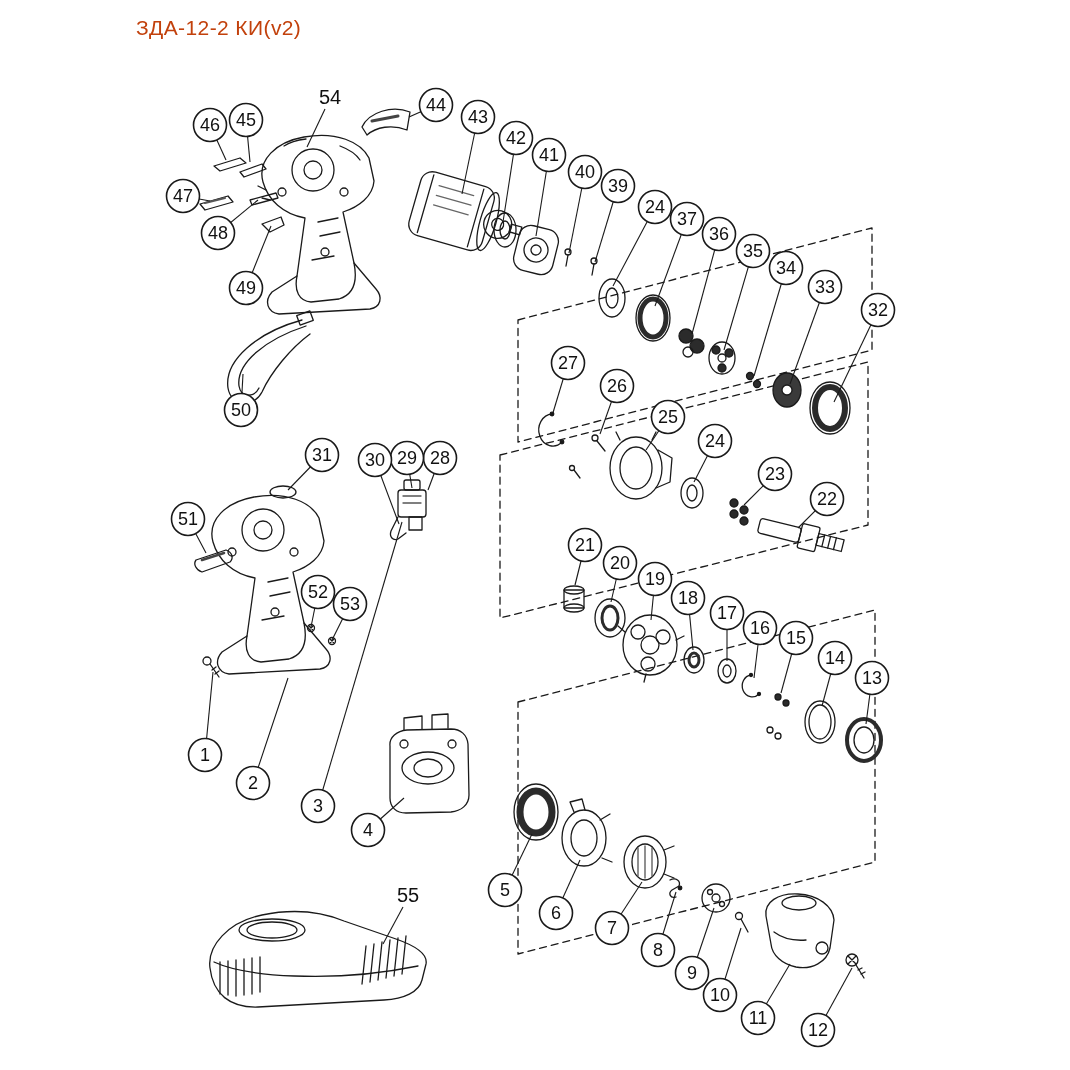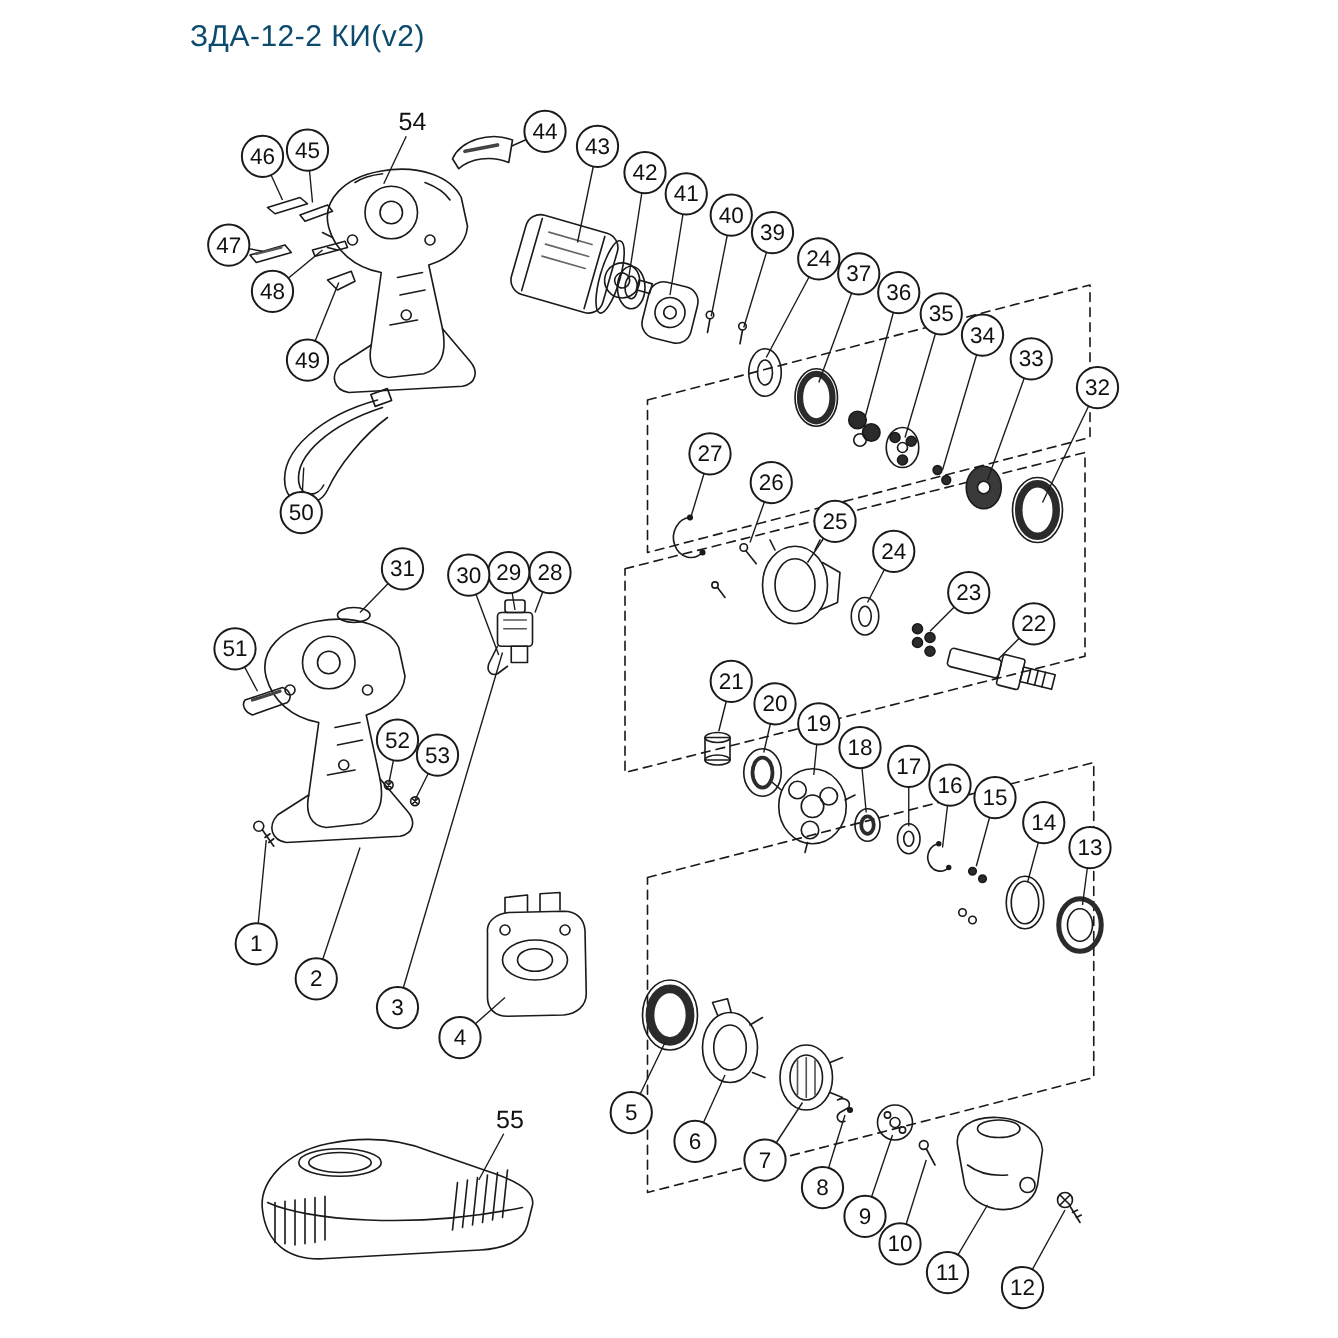--- a/index.html
+++ b/index.html
@@ -1,17 +1,17 @@
 <!DOCTYPE html>
 <html><head>
 <meta charset="utf-8">
 <style>
   html,body{margin:0;padding:0;background:#fff;}
   #page{position:relative;width:1070px;height:1070px;background:#fff;font-family:"Liberation Sans",sans-serif;overflow:hidden;}
-  #title{position:absolute;left:152px;top:16px;font-size:24px;color:#0c4a6e;letter-spacing:.4px;}
+  #title{position:absolute;left:136px;top:16px;font-size:21px;color:#c2410c;letter-spacing:.4px;}
   #art{position:absolute;left:0;top:0;}
   .callout-text{font-family:"Liberation Sans",sans-serif;font-size:18px;fill:#111;}
   .plain-label{font-family:"Liberation Sans",sans-serif;font-size:20px;fill:#111;}
 </style>
 </head>
 <body>
 
 <div id="page">
   <div id="title">ЗДА-12-2 КИ(v2)</div>
 

